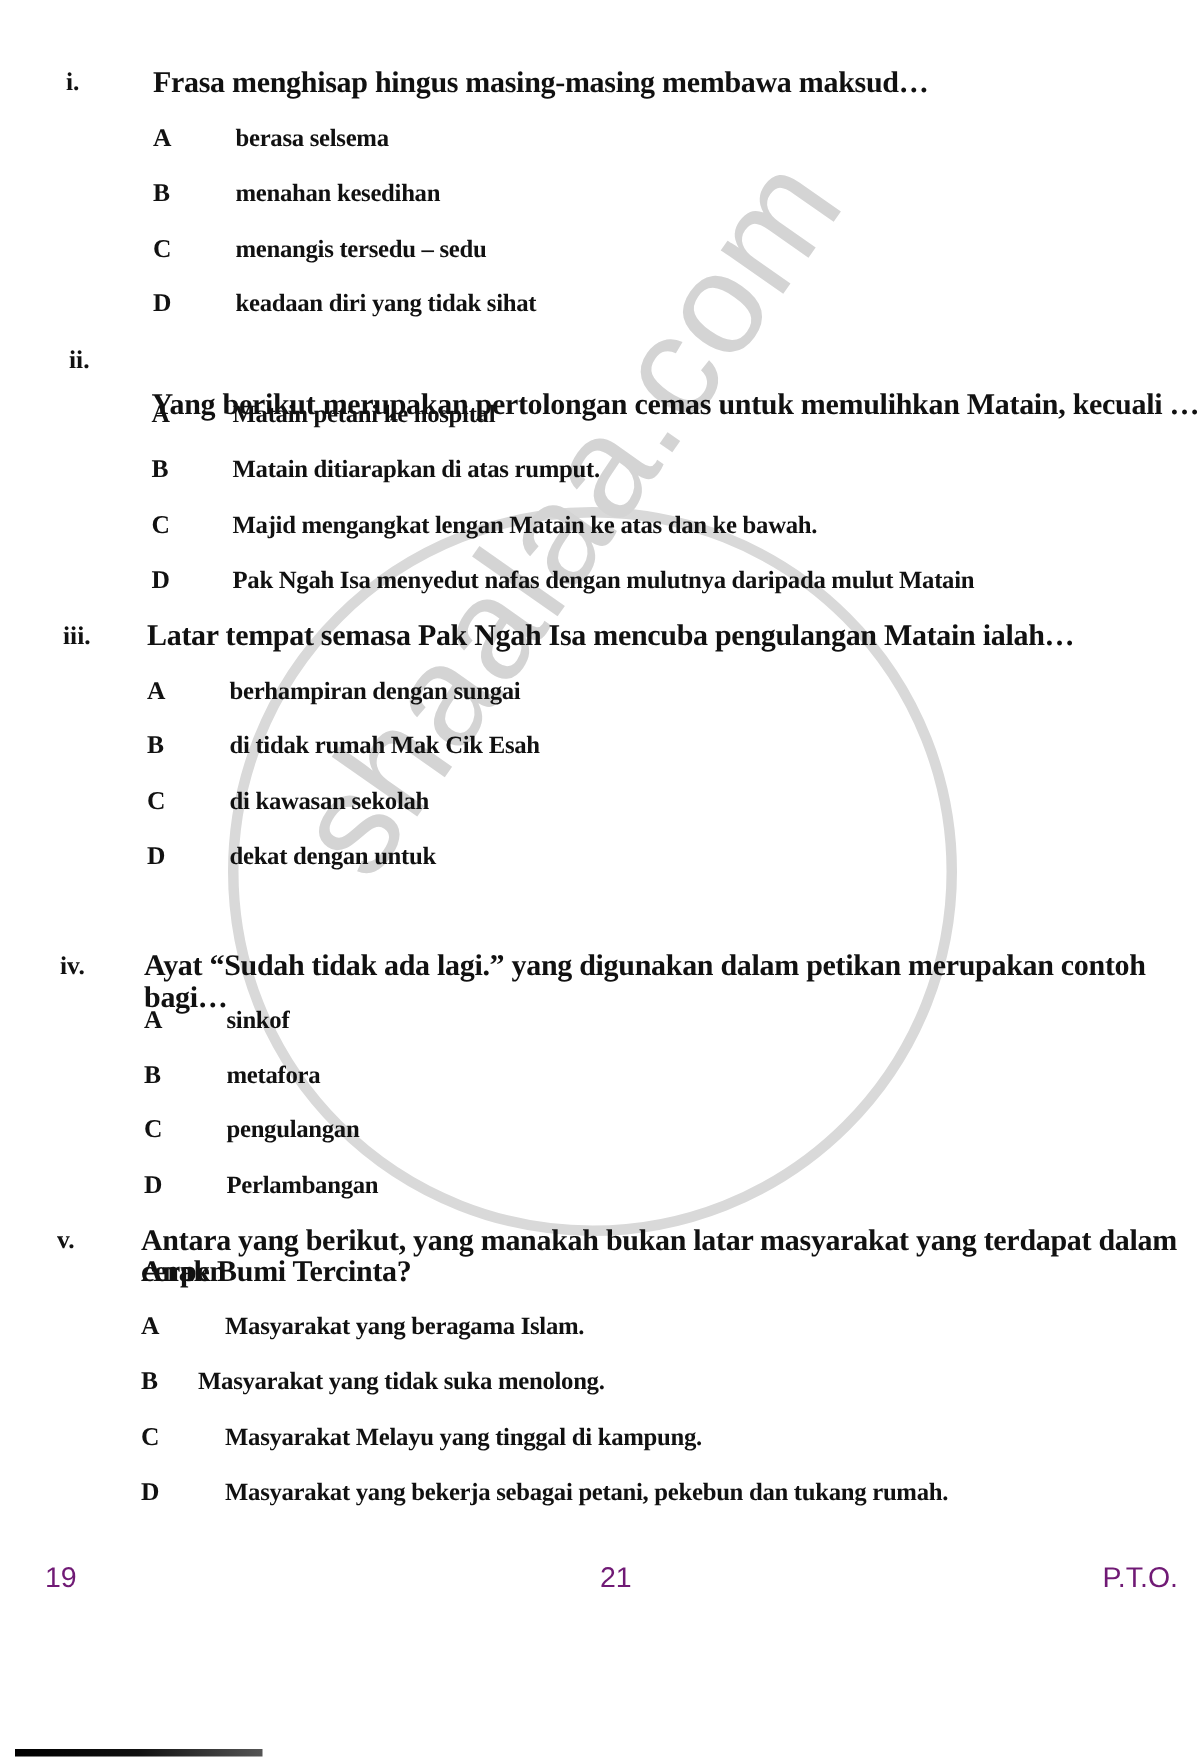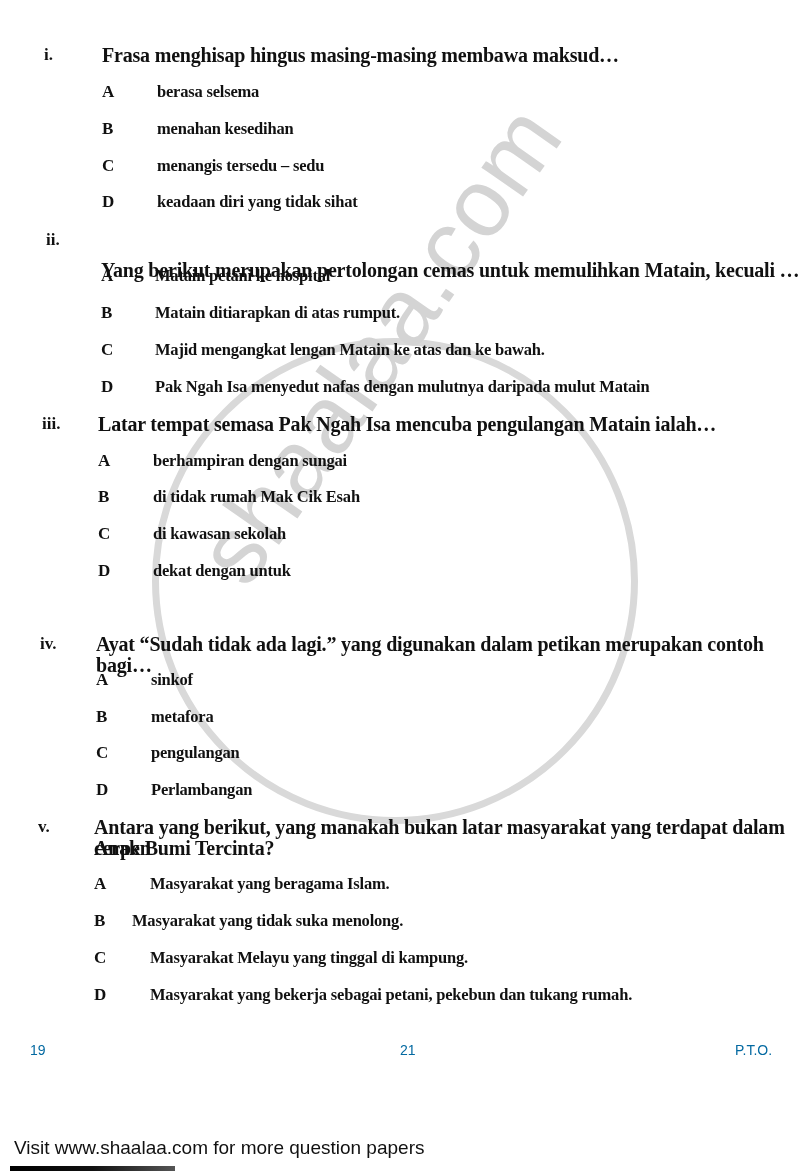--- a/index.html
+++ b/index.html
@@ -26,21 +26,21 @@
       border: 7px solid #d9d9d9; border-radius: 50%; box-sizing: border-box;
       pointer-events: none;
     }
     .watermark-text {
       position: absolute; left: 175px; top: 540px;
       font-family: "Liberation Sans", sans-serif; font-size: 96px; color: #d4d4d4;
       transform: rotate(-55deg); transform-origin: left top;
       white-space: nowrap; pointer-events: none; letter-spacing: 1px;
     }
     .footer {
-      position: absolute; font-family: "Liberation Sans", sans-serif; font-size: 14px; color: #0369a1;
+      position: absolute; font-family: "Liberation Sans", sans-serif; font-size: 19px; color: #701a75;
     }
     .visit {
       position: absolute; left: 14px; top: 1137px;
       font-family: "Liberation Sans", sans-serif; font-size: 19px; color: #111;
     }
     .bottom-bar {
       position: absolute; left: 10px; top: 1166px; width: 165px; height: 5px;
       background: linear-gradient(90deg, #000 0%, #111 50%, #555 100%);
     }
   </style>
@@ -115,16 +115,15 @@
     <span class="opt-letter" style="left:94px;top:948px;">C</span>
     <span class="opt-text" style="left:150px;top:948px;">Masyarakat Melayu yang tinggal di kampung.</span>
     <span class="opt-letter" style="left:94px;top:985px;">D</span>
     <span class="opt-text" style="left:150px;top:985px;">Masyarakat yang bekerja sebagai petani, pekebun dan tukang rumah.</span>
   </div>
 
   <span class="footer" style="left:30px;top:1042px;">19</span>
   <span class="footer" style="left:400px;top:1042px;">21</span>
   <span class="footer" style="left:735px;top:1042px;">P.T.O.</span>
 
-  <span class="visit">Visit www.shaalaa.com for more question papers</span>
   <div class="bottom-bar"></div>
 
 </div>
 
 </body></html>

